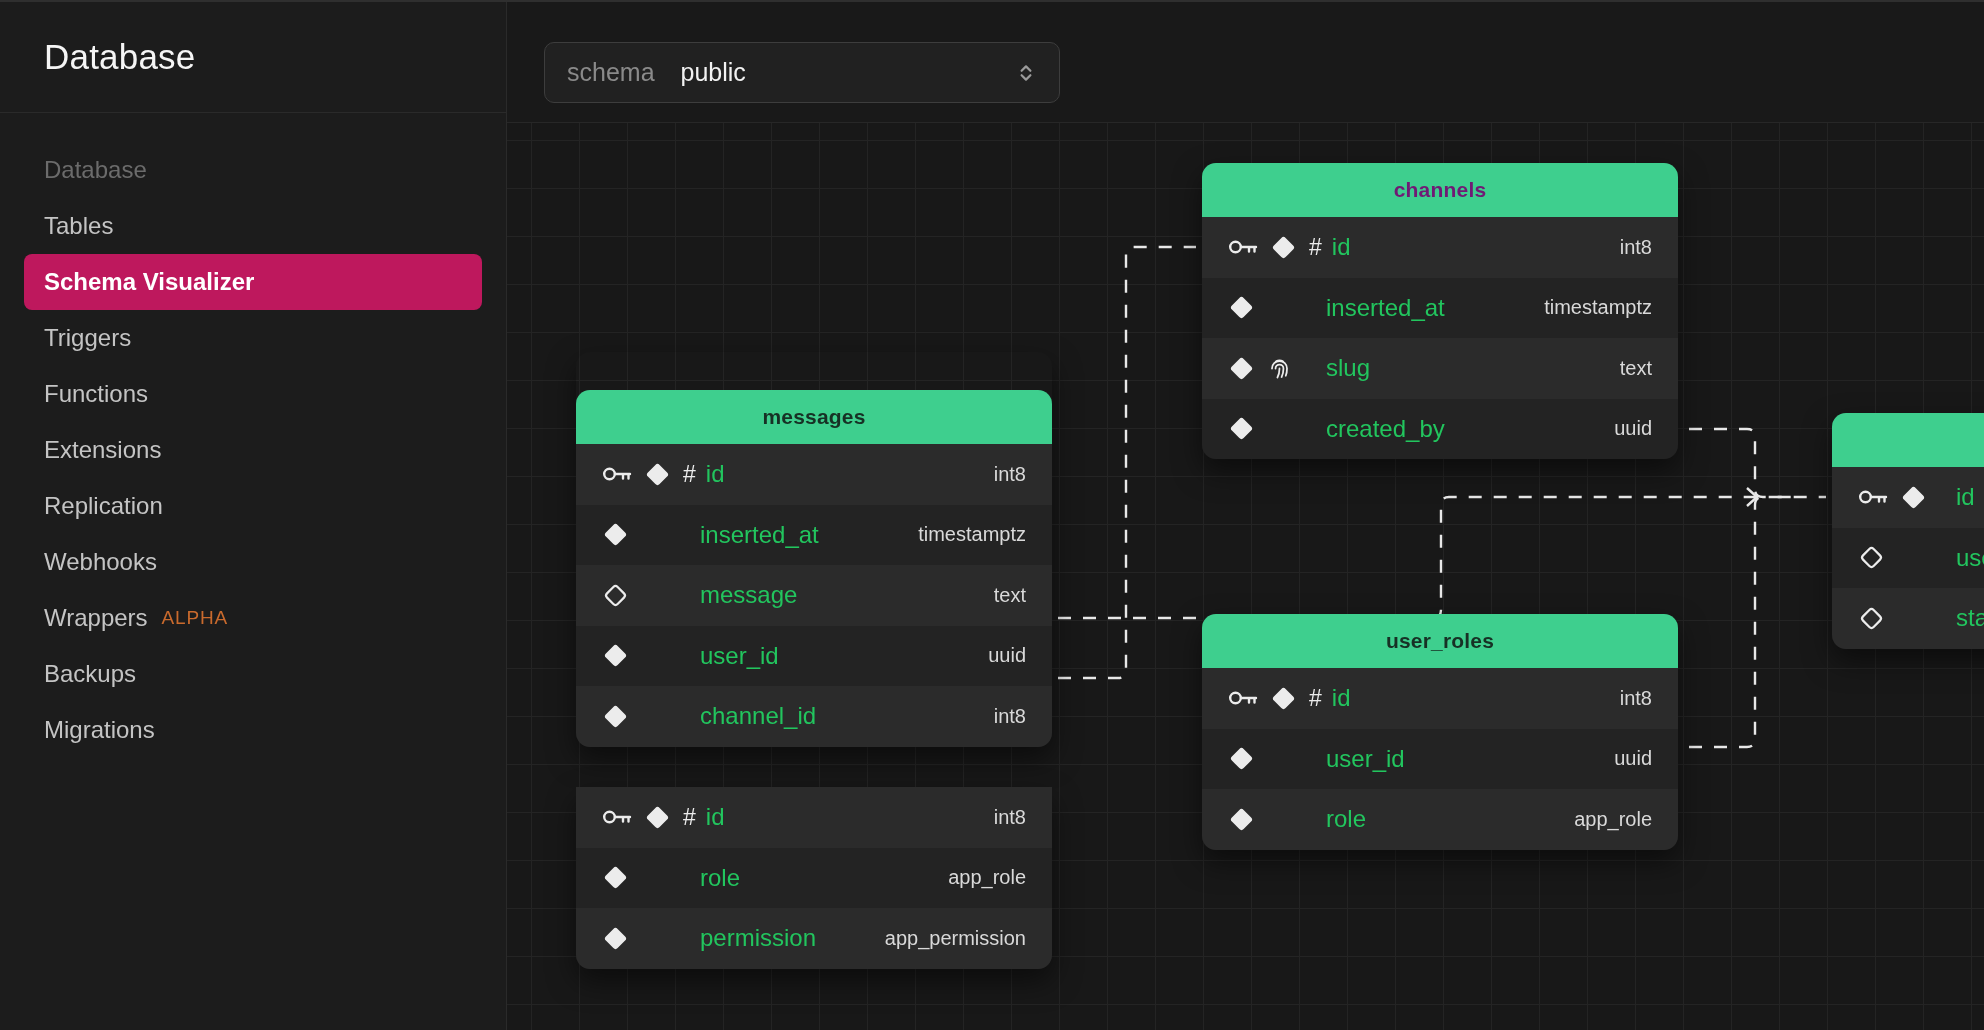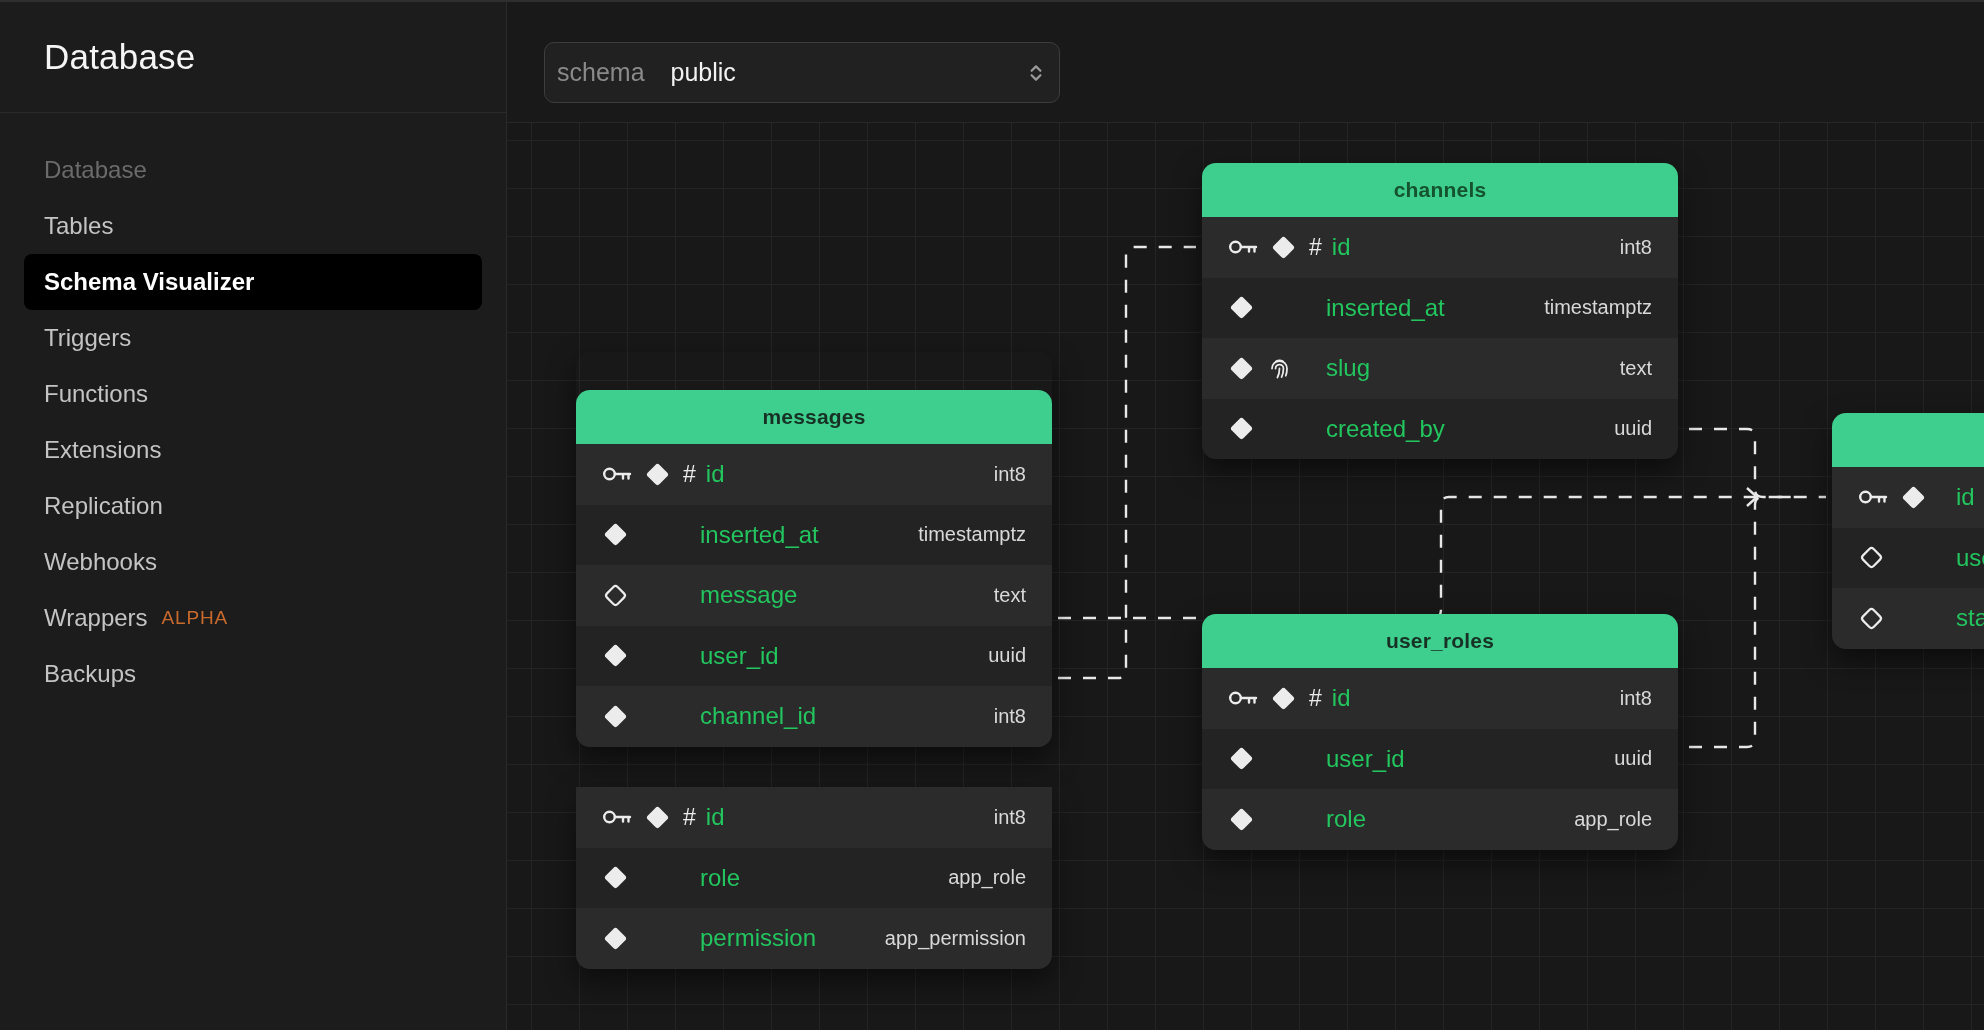--- a/index.html
+++ b/index.html
@@ -39,27 +39,27 @@
   
   #sidebar { position:absolute; left:0; top:0; width:507px; height:1030px; background:#1c1c1c;
              border-right:1px solid #2a2a2a; z-index:5; }
   #sidebar-header { height:111px; display:flex; align-items:center; padding-left:44px;
              border-bottom:1px solid #2a2a2a; }
   #sidebar-title { font-size:35px; font-weight:500; color:#f5f5f5; letter-spacing:.2px; }
   #sidebar-menu { padding-top:29px; }
   .side-item { height:56px; margin:0 24px; padding-left:20px; display:flex; align-items:center;
              border-radius:8px; font-size:24px; color:#c4c4c4; cursor:pointer; }
   .side-item.muted { color:#6b6b6b; cursor:default; }
-  .side-item.selected { background:#000000; color:#ffffff; font-weight:600; }
+  .side-item.selected { background:#be185d; color:#ffffff; font-weight:600; }
   .side-badge { margin-left:14px; font-size:19px; letter-spacing:.8px; color:#c96a2d; font-weight:500; }
 
   
   #schema-select { position:absolute; left:544px; top:40px; width:516px; height:61px;
       background:#212121; border:1px solid #3d3d3d; border-radius:10px; display:flex;
-      align-items:center; padding:0 12px; z-index:6; cursor:pointer; }
+      align-items:center; padding:0 22px; z-index:6; cursor:pointer; }
   #schema-label { color:#8a8a8a; font-size:25px; }
   #schema-value { color:#f2f2f2; font-size:25px; margin-left:26px; font-weight:500; }
   #schema-chevron { margin-left:auto; display:flex; }
 </style>
 </head>
 <body>
 
 <div id="page">
 
   <div id="canvas"></div>
@@ -123,21 +123,21 @@
                 <svg width="27" height="27" viewBox="0 0 27 27">
                   <rect x="5.2" y="5.2" width="16.6" height="16.6" rx="3" fill="#ececec" transform="rotate(45 13.5 13.5)"></rect>
                 </svg>
               </span>
               <span class="col-name">channel_id</span>
               <span class="col-type">int8</span>
             </div>
           </div>
         </div>
         <div class="node" style="left: 1202px; top: 161px;">
-          <div class="node-header" style="background: rgb(62, 207, 142); color: #14532d;">channels</div>
+          <div class="node-header" style="background: rgb(62, 207, 142); color: #701a75;">channels</div>
           <div class="node-rows">
             <div class="node-row even">
               <span class="icon-cluster">
                 <svg width="30" height="26" viewBox="0 0 30 26">
                   <circle cx="7.5" cy="13" r="5.3" stroke="#ececec" stroke-width="2.4" fill="none"></circle>
                   <path d="M13 13 H28 M21 13 v4.5 M26.5 13 v4.5" stroke="#ececec" stroke-width="2.4" fill="none" stroke-linecap="round"></path>
                 </svg>
                 <svg width="27" height="27" viewBox="0 0 27 27">
                   <rect x="5.2" y="5.2" width="16.6" height="16.6" rx="3" fill="#ececec" transform="rotate(45 13.5 13.5)"></rect>
                 </svg>
@@ -323,20 +323,23 @@
         </div>
         <div class="side-item">
           <span>Webhooks</span>
         </div>
         <div class="side-item">
           <span>Wrappers</span>
           <span class="side-badge">ALPHA</span>
         </div>
         <div class="side-item">
           <span>Backups</span>
+        </div>
+        <div class="side-item">
+          <span>Migrations</span>
         </div>
       </div>
   </div>
 
   <div id="schema-select">
     <span id="schema-label">schema</span>
     <span id="schema-value">public</span>
     <span id="schema-chevron">
       <svg width="22" height="22" viewBox="0 0 20 20">
         <path d="M6 8 L10 4 L14 8 M6 12 L10 16 L14 12" stroke="#9a9a9a" stroke-width="2" fill="none" stroke-linecap="round" stroke-linejoin="round"></path>

